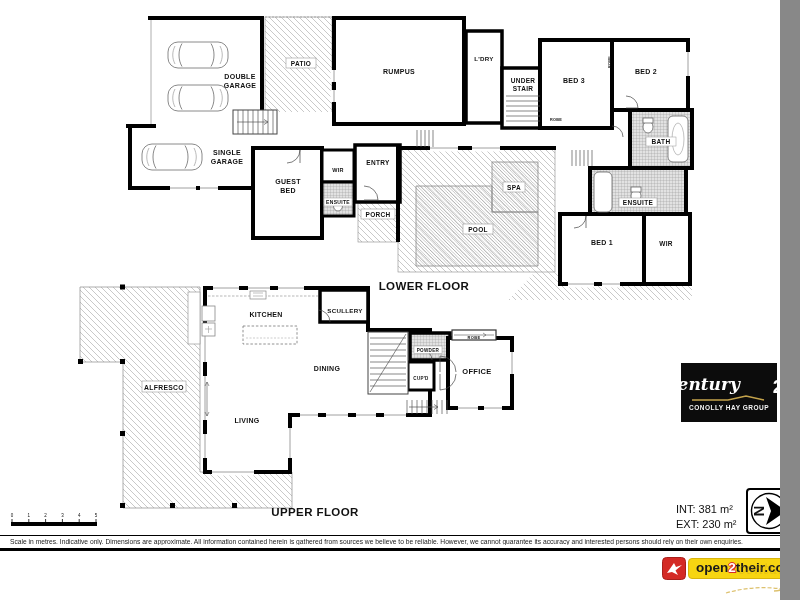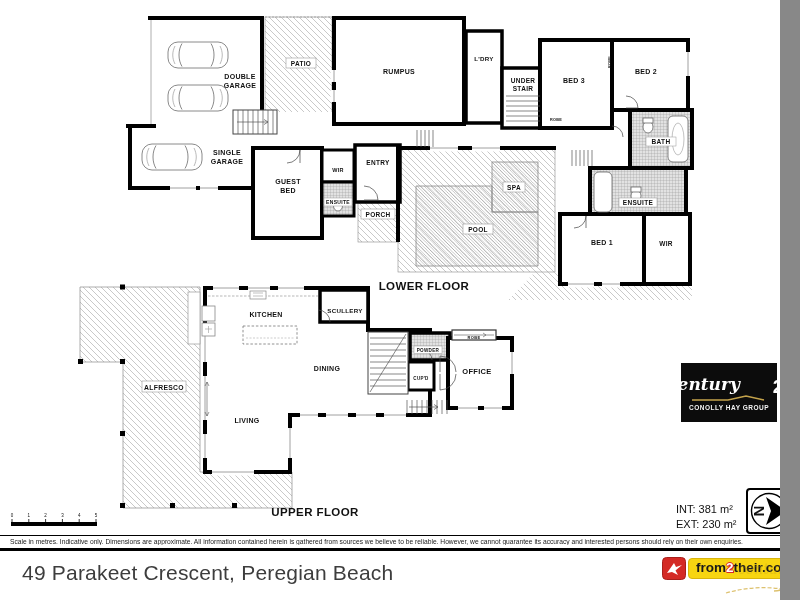--- a/index.html
+++ b/index.html
@@ -345,28 +345,27 @@
 
 <div class="areas">
   <div>INT: 381 m²</div>
   <div>EXT: 230 m²</div>
 </div>
 
 
 <div class="rule1"></div>
 <div class="disclaimer">Scale in metres. Indicative only. Dimensions are approximate. All information contained herein is gathered from sources we believe to be reliable. However, we cannot guarantee its accuracy and interested persons should rely on their own enquiries.</div>
 <div class="rule2"></div>
-<div class="address">49 Parakeet Crescent, Peregian Beach</div>
 
 <div class="o2v">
   <svg width="24" height="23">
     <rect x="0.5" y="0.5" width="23" height="22" rx="4" fill="#d42a25" stroke="#a81f1b"></rect>
     <path d="M5,16 L12,6 L14,10 L20,8 L13.5,13.5 L16,18 L10,15 Z" fill="#fff"></path>
   </svg>
-  <div class="o2v-pill"><span>from</span><span class="o2v-2">2</span><span>their</span><span>.com</span><span class="o2v-reg">®</span></div>
+  <div class="o2v-pill"><span>open</span><span class="o2v-2">2</span><span>their</span><span>.com</span><span class="o2v-reg">®</span></div>
   <span class="o2v-wm">century</span>
 </div>
 <svg class="swoosh" width="62" height="14">
   <path d="M2,11 Q30,3 58,7" fill="none" stroke="#d4b24a" stroke-width="1.2" stroke-dasharray="4,2" opacity="0.8"></path>
   <path d="M50,9 Q56,9 58,7" fill="none" stroke="#d4b24a" stroke-width="1.6" opacity="0.8"></path>
 </svg>
 
 </div>
 
 </body></html>

